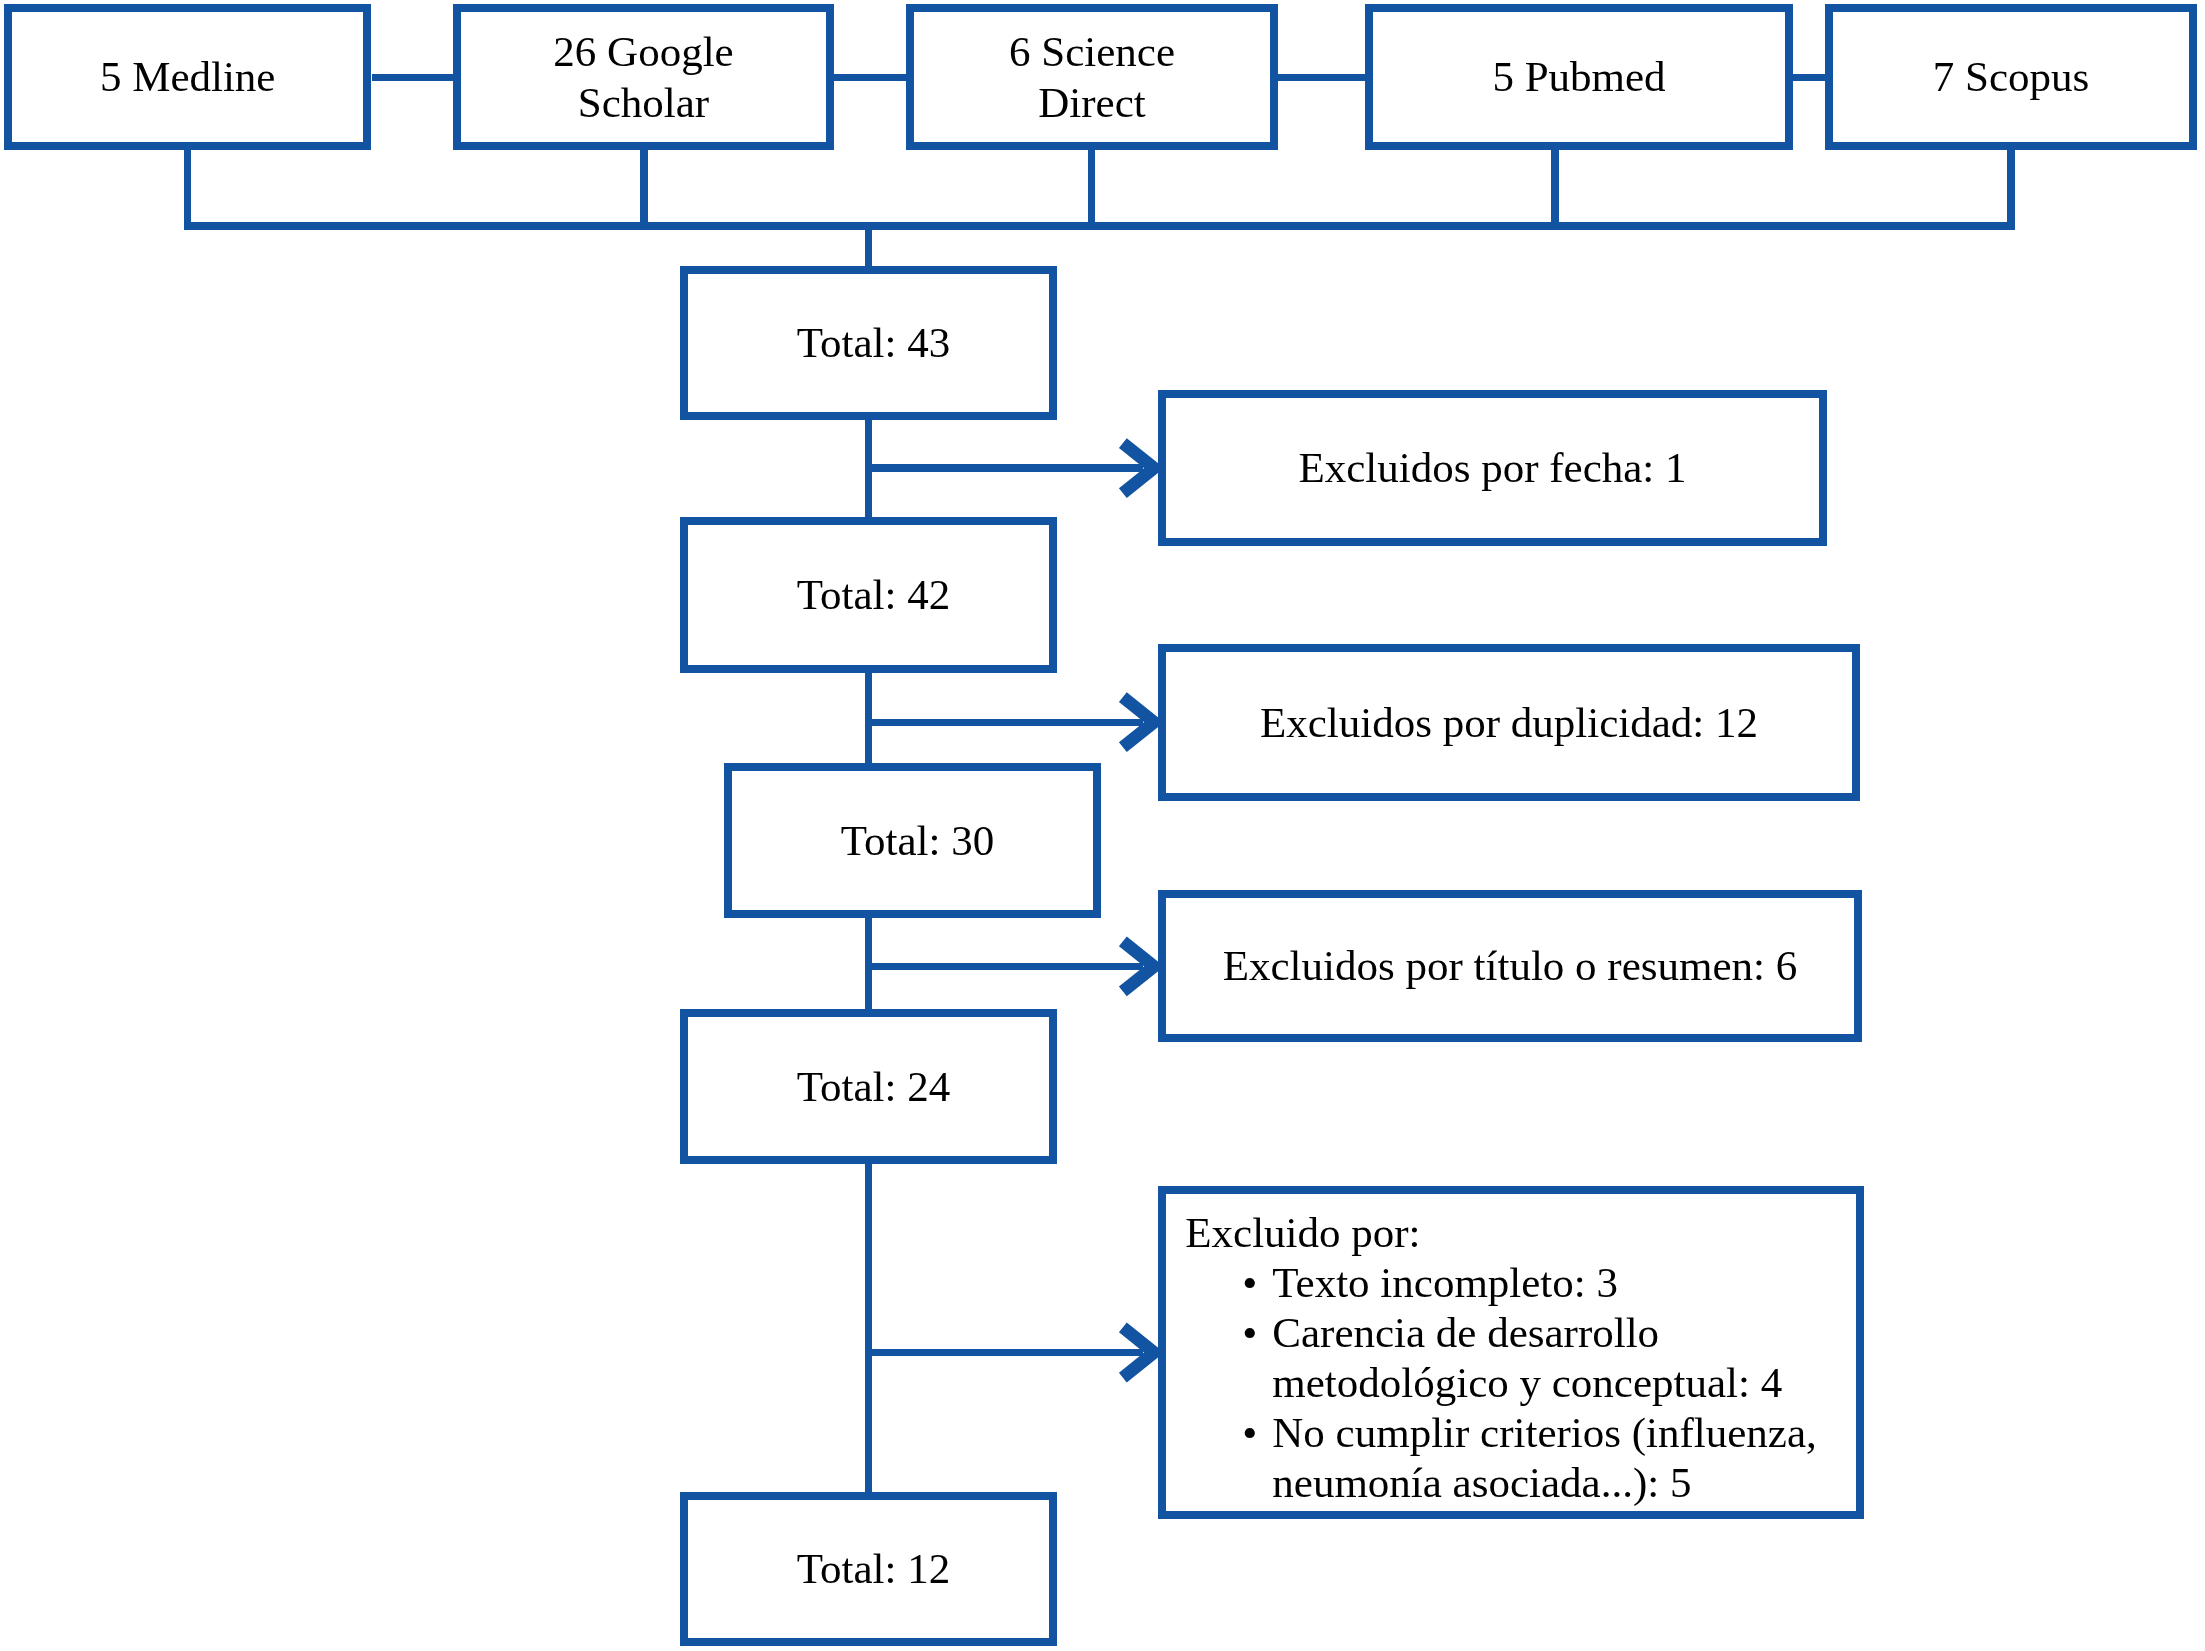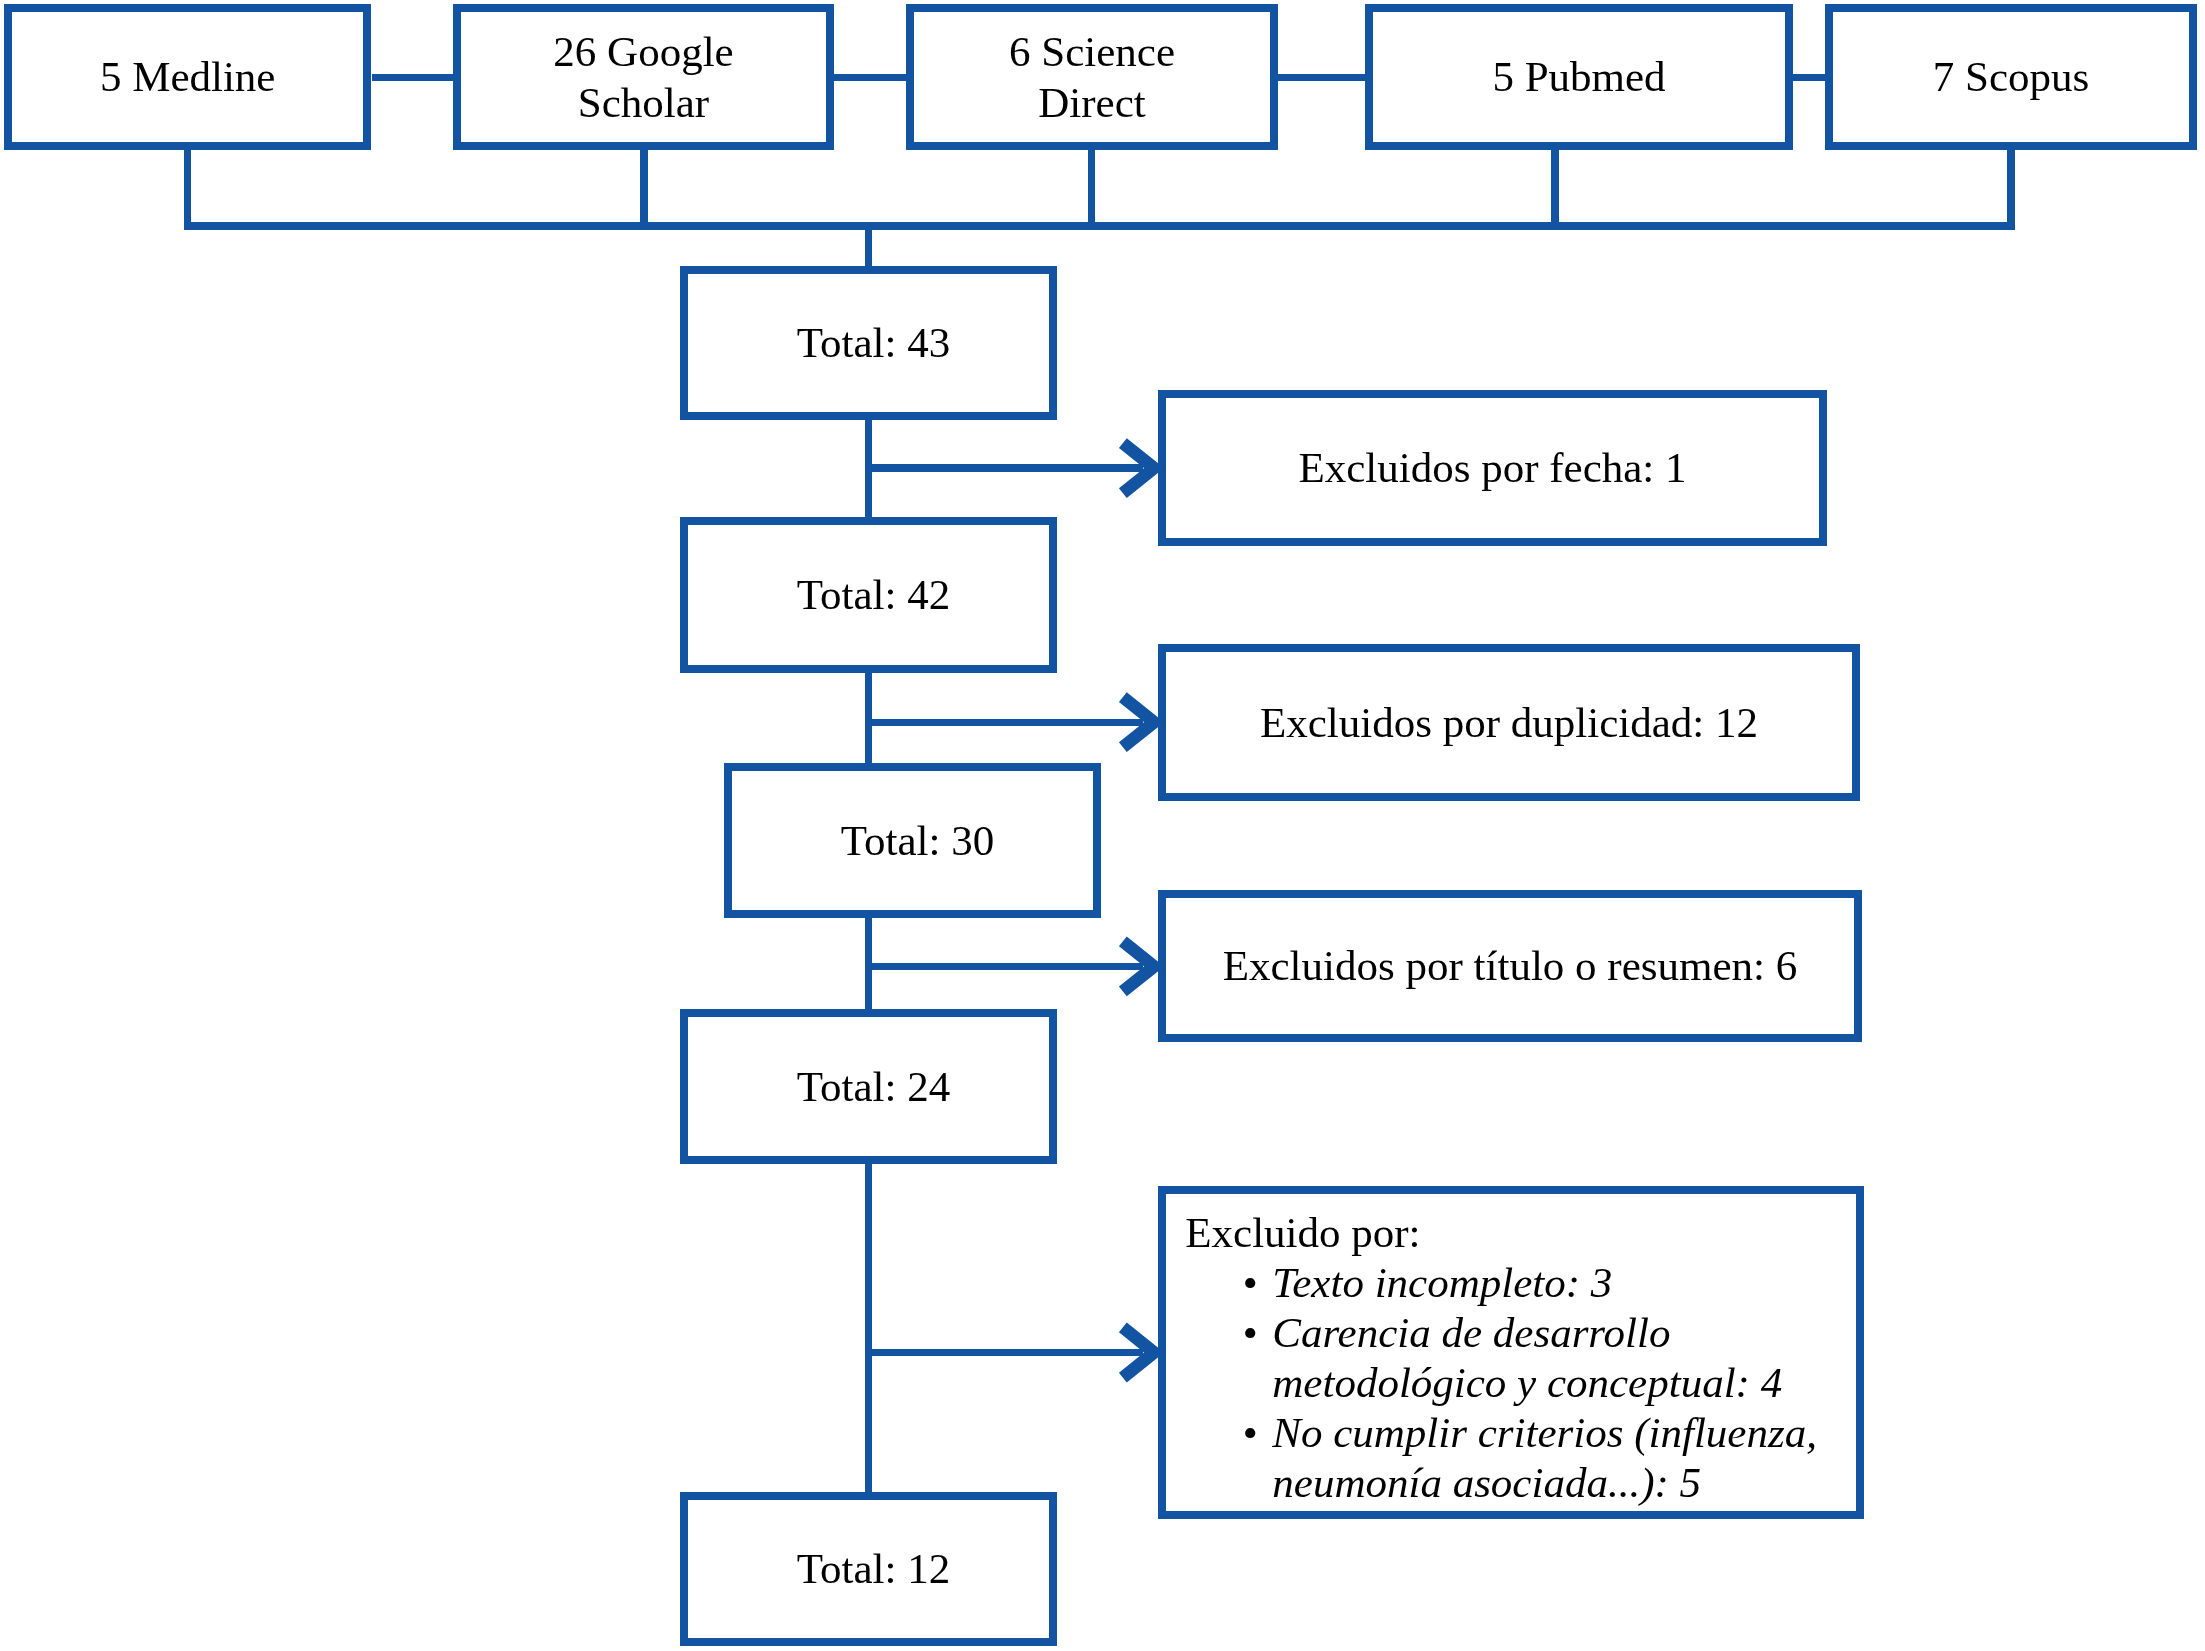--- a/index.html
+++ b/index.html
@@ -60,21 +60,20 @@
     padding: 13.6px 15.7px 0 19.3px;
     line-height: 50px;
     white-space: normal;
   }
   .exc4-title { white-space: pre-line; }
   .exc4-item {
     margin-left: 57px;
     padding-left: 30px;
     text-indent: -30px;
     white-space: pre-line;
-    font-style: italic;
   }
   .exc4-item .bullet {
     display: inline-block;
     width: 30px;
     text-indent: 0;
   }
 </style>
 </head>
 <body>
 

